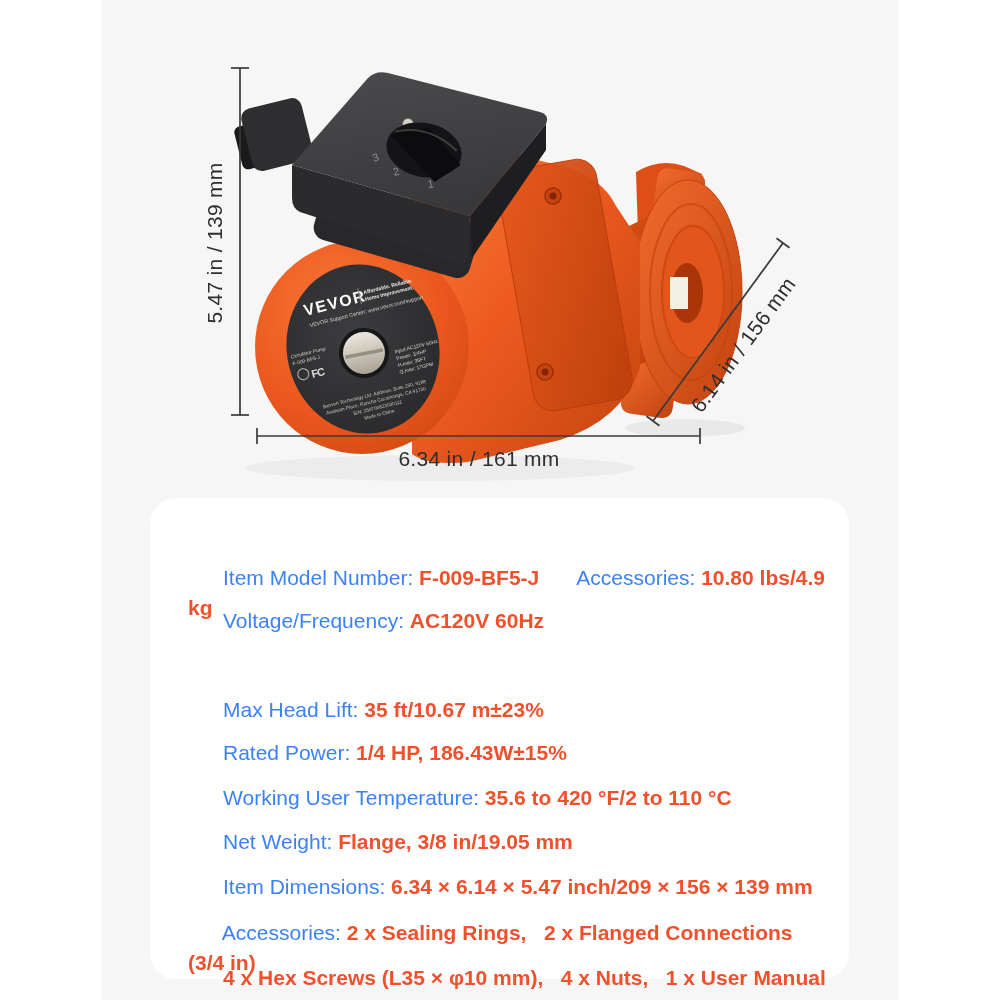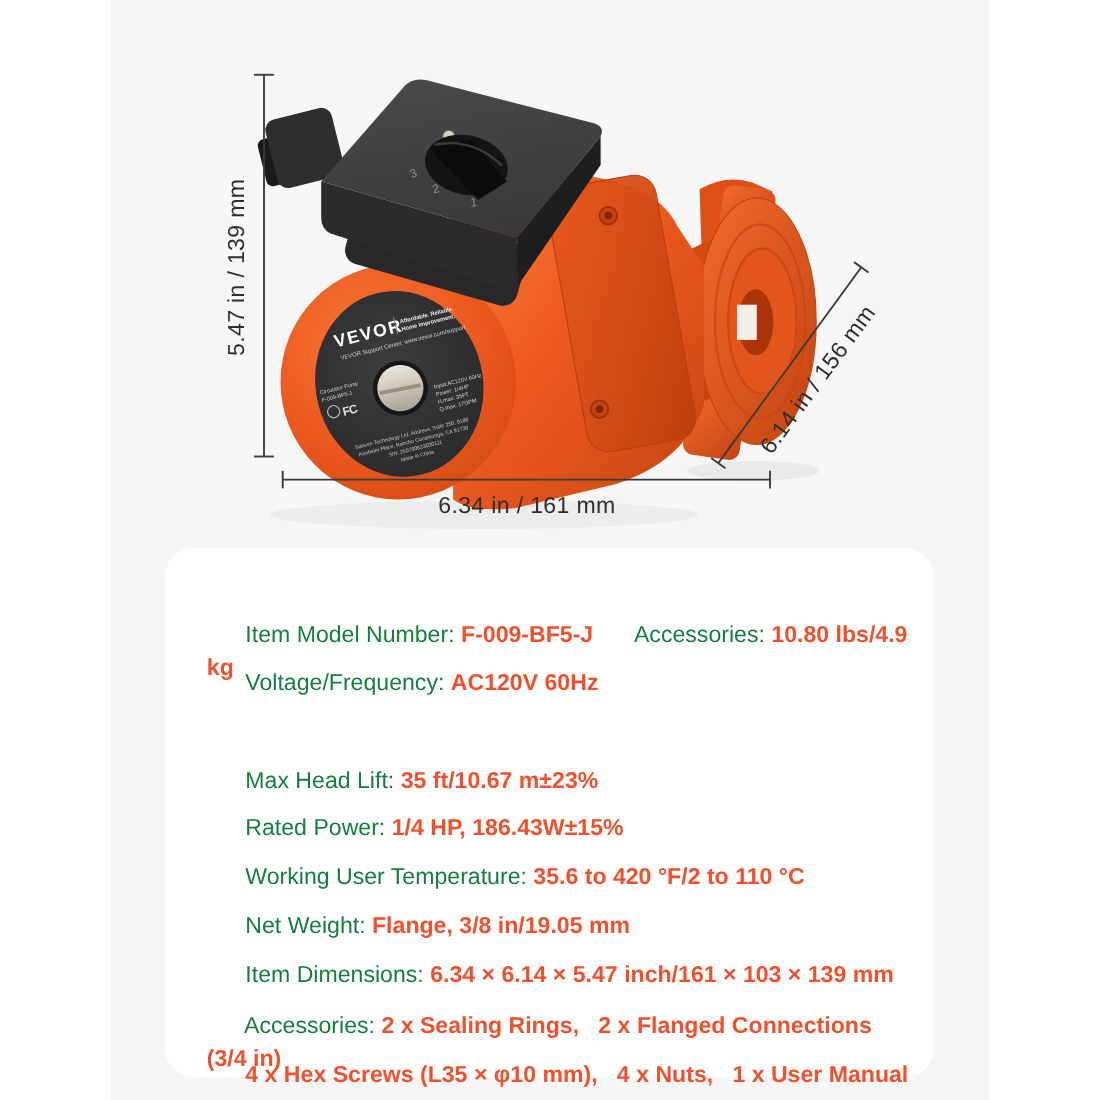--- a/index.html
+++ b/index.html
@@ -4,21 +4,21 @@
 <style>
   html,body{margin:0;padding:0;background:#ffffff;}
   .canvas{position:relative;width:1000px;height:1000px;background:#ffffff;overflow:hidden;
           font-family:"Liberation Sans",sans-serif;}
   .panel{position:absolute;left:101px;top:0;width:798px;height:1000px;background:#f6f6f7;}
   .art{position:absolute;left:0;top:0;width:1000px;height:1000px;}
   .spec-card{position:absolute;left:150px;top:498px;width:699px;height:481px;
              background:#ffffff;border-radius:26px;}
   .spec-row{position:absolute;left:38px;right:20px;height:30px;line-height:30px;
             font-size:21px;white-space:pre;}
-  .spec-label{color:#15803d;font-weight:400;white-space:pre-wrap;margin-top:22px;}
+  .spec-label{color:#3b82f6;font-weight:400;white-space:pre-wrap;margin-top:22px;}
   .spec-value{color:#f0512c;font-weight:700;white-space:pre-wrap;}
   .pair2{margin-left:37px;}
   svg text{font-family:"Liberation Sans",sans-serif;}
   .dim-text{fill:#2e2e2e;font-size:21px;letter-spacing:.3px;}
 </style>
 </head>
 <body>
 
 <div class="canvas">
   <div class="panel"></div>
@@ -167,21 +167,21 @@
     <div class="spec-row" style="top:210px">
       <span class="spec-label">Rated Power: </span><span class="spec-value">1/4 HP, 186.43W±15%</span>
     </div>
     <div class="spec-row" style="top:255px">
       <span class="spec-label">Working User Temperature: </span><span class="spec-value">35.6 to 420 °F/2 to 110 °C</span>
     </div>
     <div class="spec-row" style="top:299px">
       <span class="spec-label">Net Weight: </span><span class="spec-value">Flange, 3/8 in/19.05 mm</span>
     </div>
     <div class="spec-row" style="top:344px">
-      <span class="spec-label">Item Dimensions: </span><span class="spec-value">6.34 × 6.14 × 5.47 inch/161 × 103 × 139 mm</span>
+      <span class="spec-label">Item Dimensions: </span><span class="spec-value">6.34 × 6.14 × 5.47 inch/209 × 156 × 139 mm</span>
     </div>
     <div class="spec-row" style="top:390px">
       <span class="spec-label">Accessories: </span><span class="spec-value">2 x Sealing Rings,   2 x Flanged Connections (3/4 in)</span>
     </div>
     <div class="spec-row" style="top:435px">
       <span class="spec-value">4 x Hex Screws (L35 × φ10 mm),   4 x Nuts,   1 x User Manual</span>
     </div>
   </div>
 </div>
 

